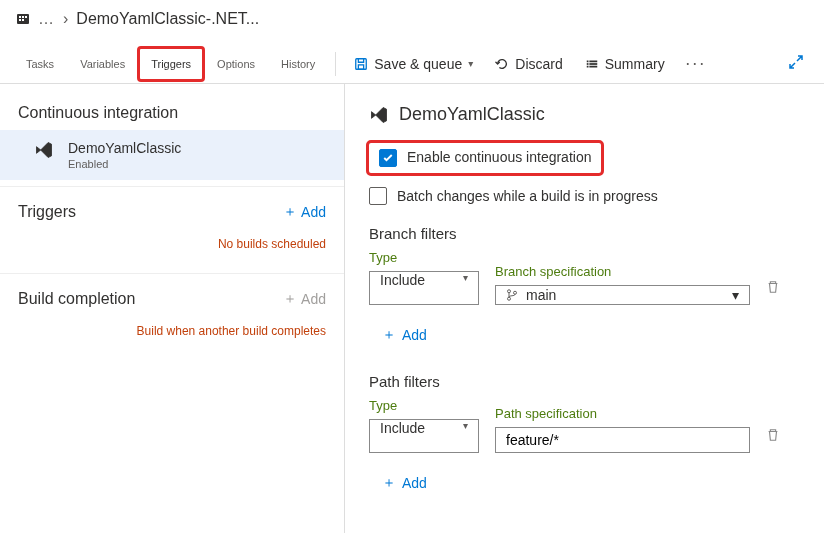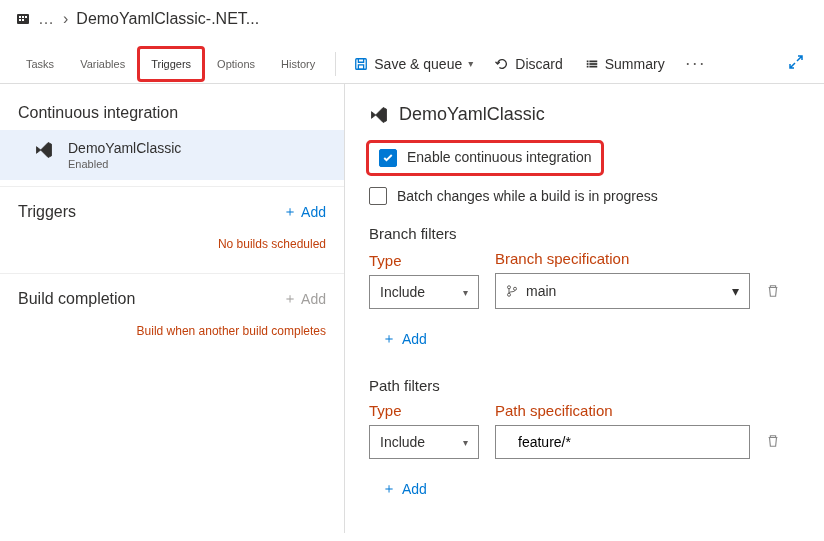--- a/index.html
+++ b/index.html
@@ -166,45 +166,45 @@
       color: #323130;
       margin: 20px 0 8px 0;
     }
     .filter-row {
       display: flex;
       gap: 16px;
       align-items: flex-end;
       margin-bottom: 8px;
     }
     .field { display: flex; flex-direction: column; gap: 6px; }
-    .field-label { font-size: 15px; color: #c2410c; }
+    .field-label { font-size: 13px; color: #4d7c0f; }
     .dropdown {
       width: 110px; height: 34px;
       border: 1px solid #888;
-      display: flex; align-items: center; justify-content: space-between;
+      display: flex; justify-content: space-between;
       padding: 0 10px;
       font-size: 14px;
       cursor: pointer;
       background: #fff;
       gap: 24px;
     }
     .dropdown .chev { font-size: 10px; color: #605e5c; }
     .spec-input {
-      width: 255px; height: 36px;
+      width: 255px; height: 20px;
       border: 1px solid #888;
       display: flex; align-items: center;
       padding: 0 10px;
       font-size: 14px;
       gap: 8px;
       background: #fff;
     }
     .text-input {
-      width: 255px; height: 34px;
+      width: 255px; height: 26px;
       border: 1px solid #888;
-      padding: 0 22px;
+      padding: 0 10px;
       font-size: 14px;
       background: #fff;
       outline: none;
     }
     .delete-icon {
       color: #888;
       font-size: 16px;
       cursor: pointer;
       padding-bottom: 6px;
     }

